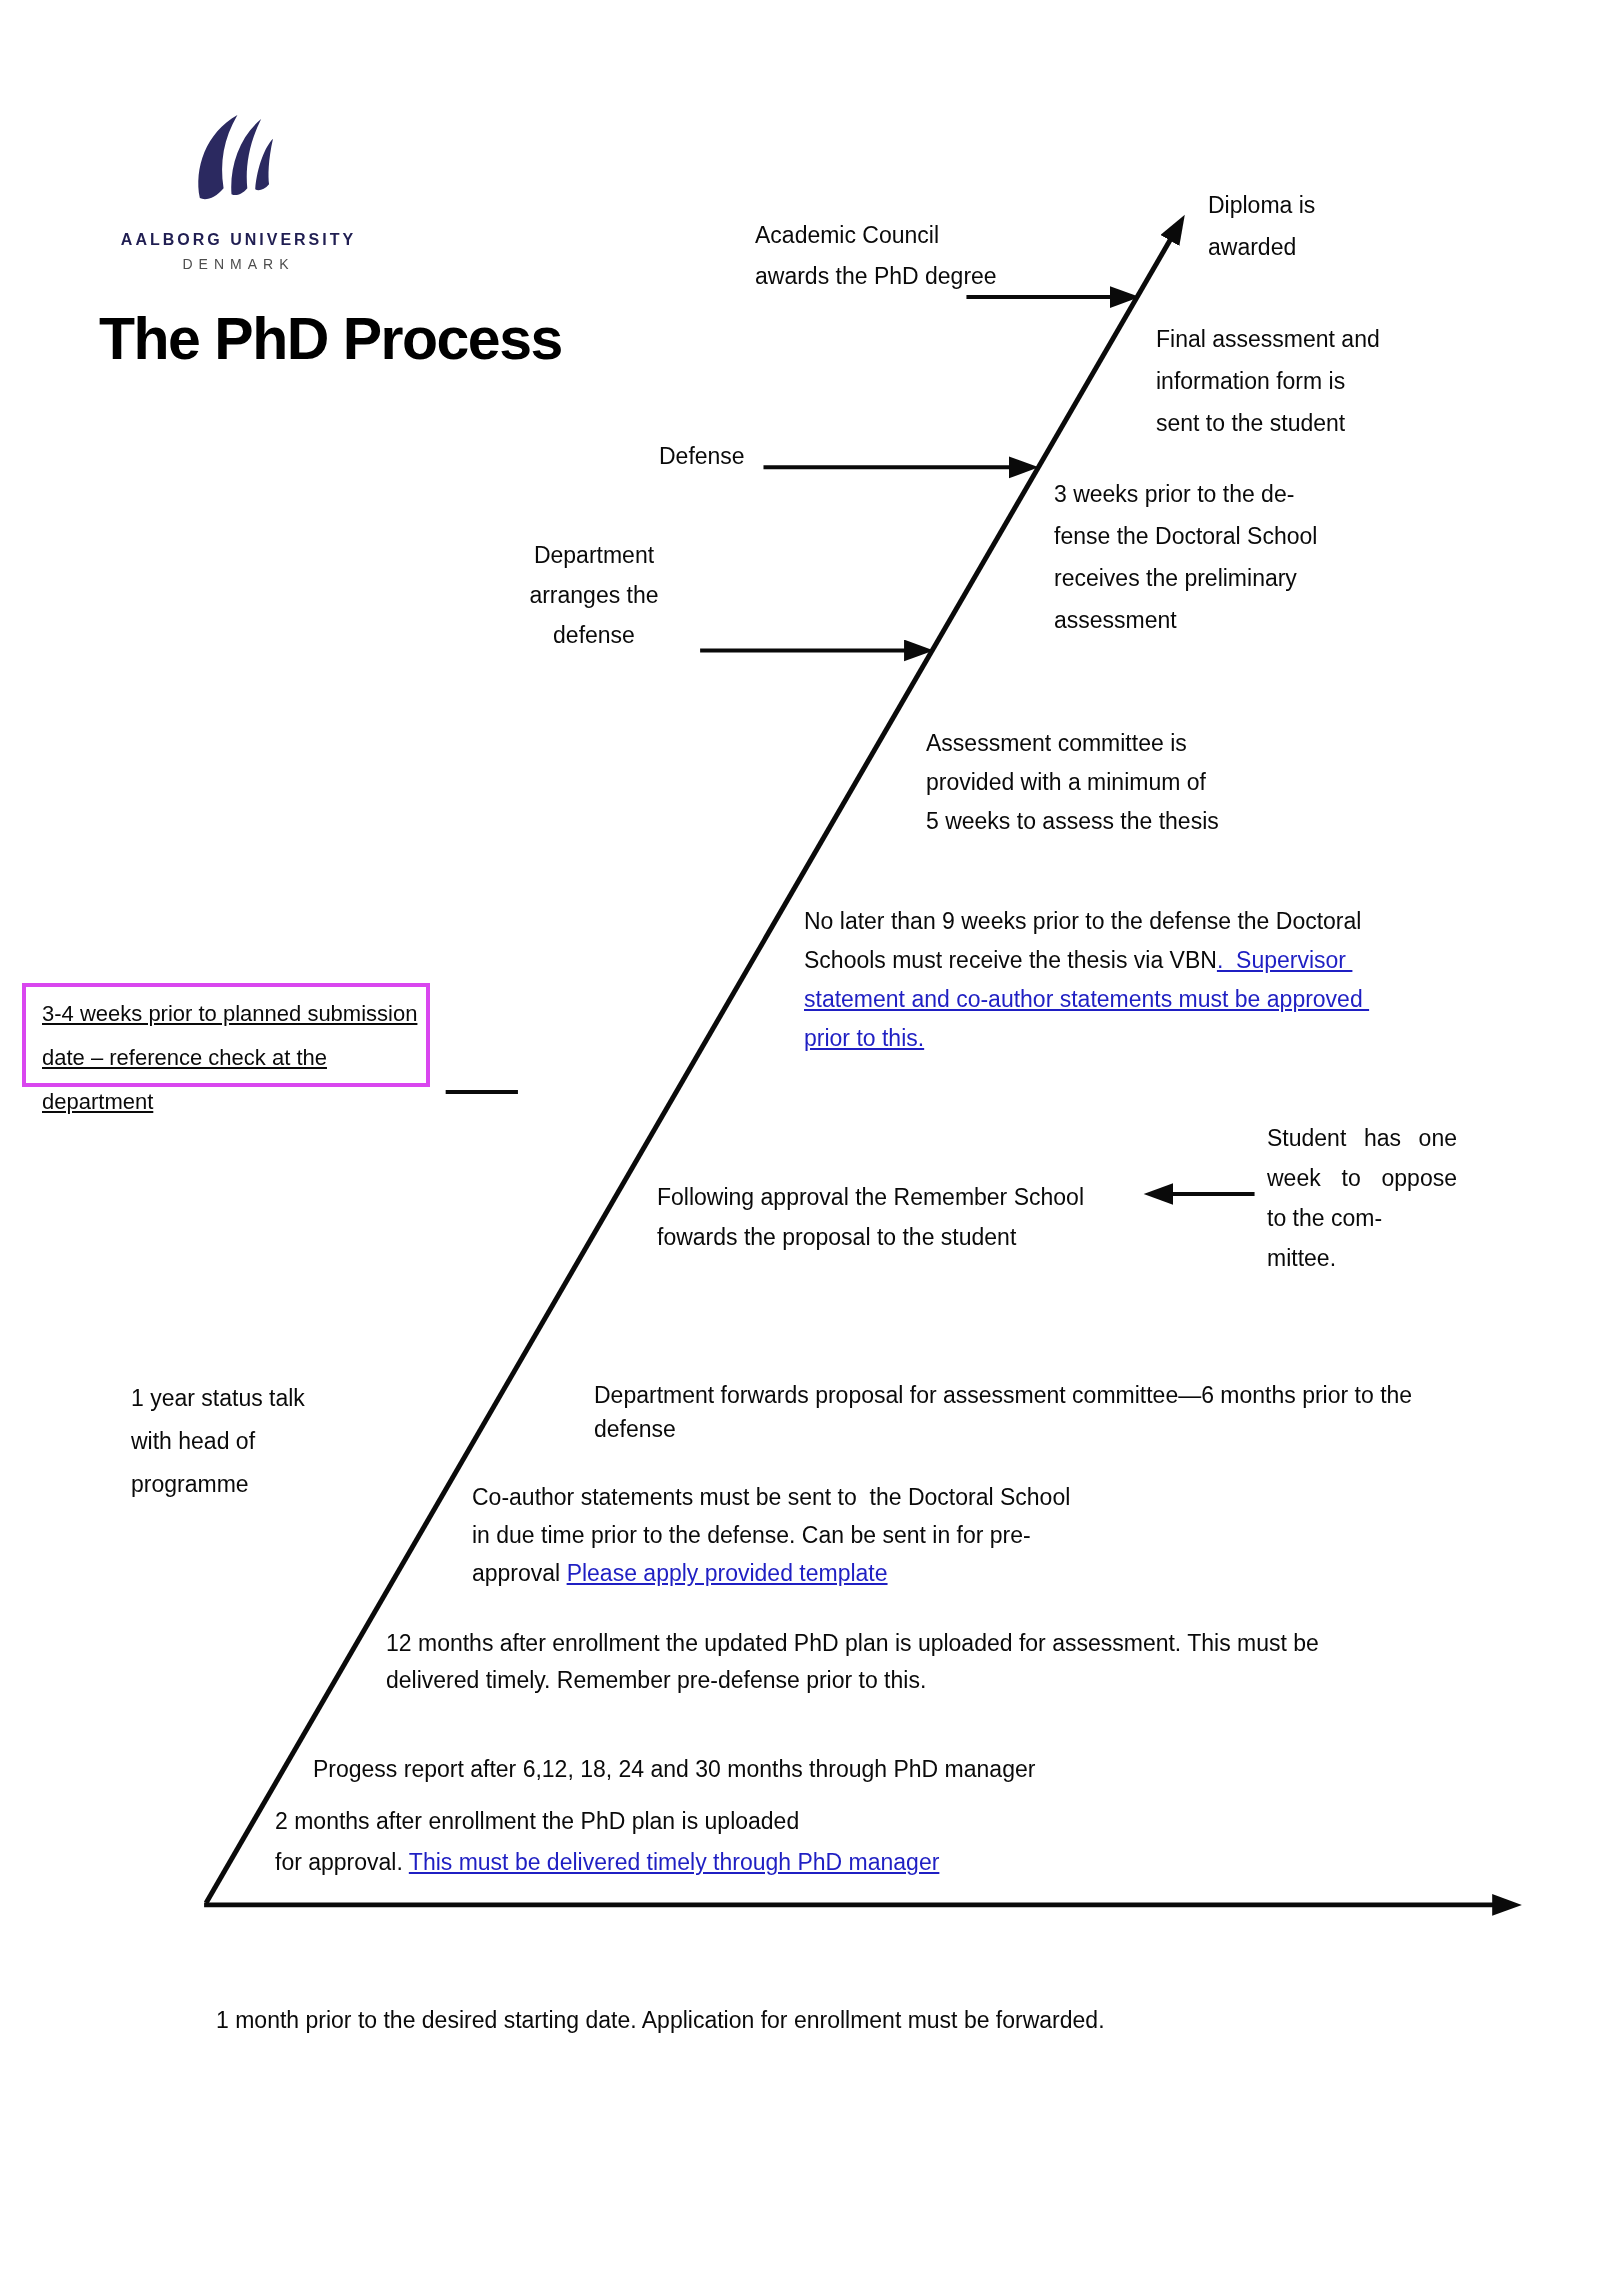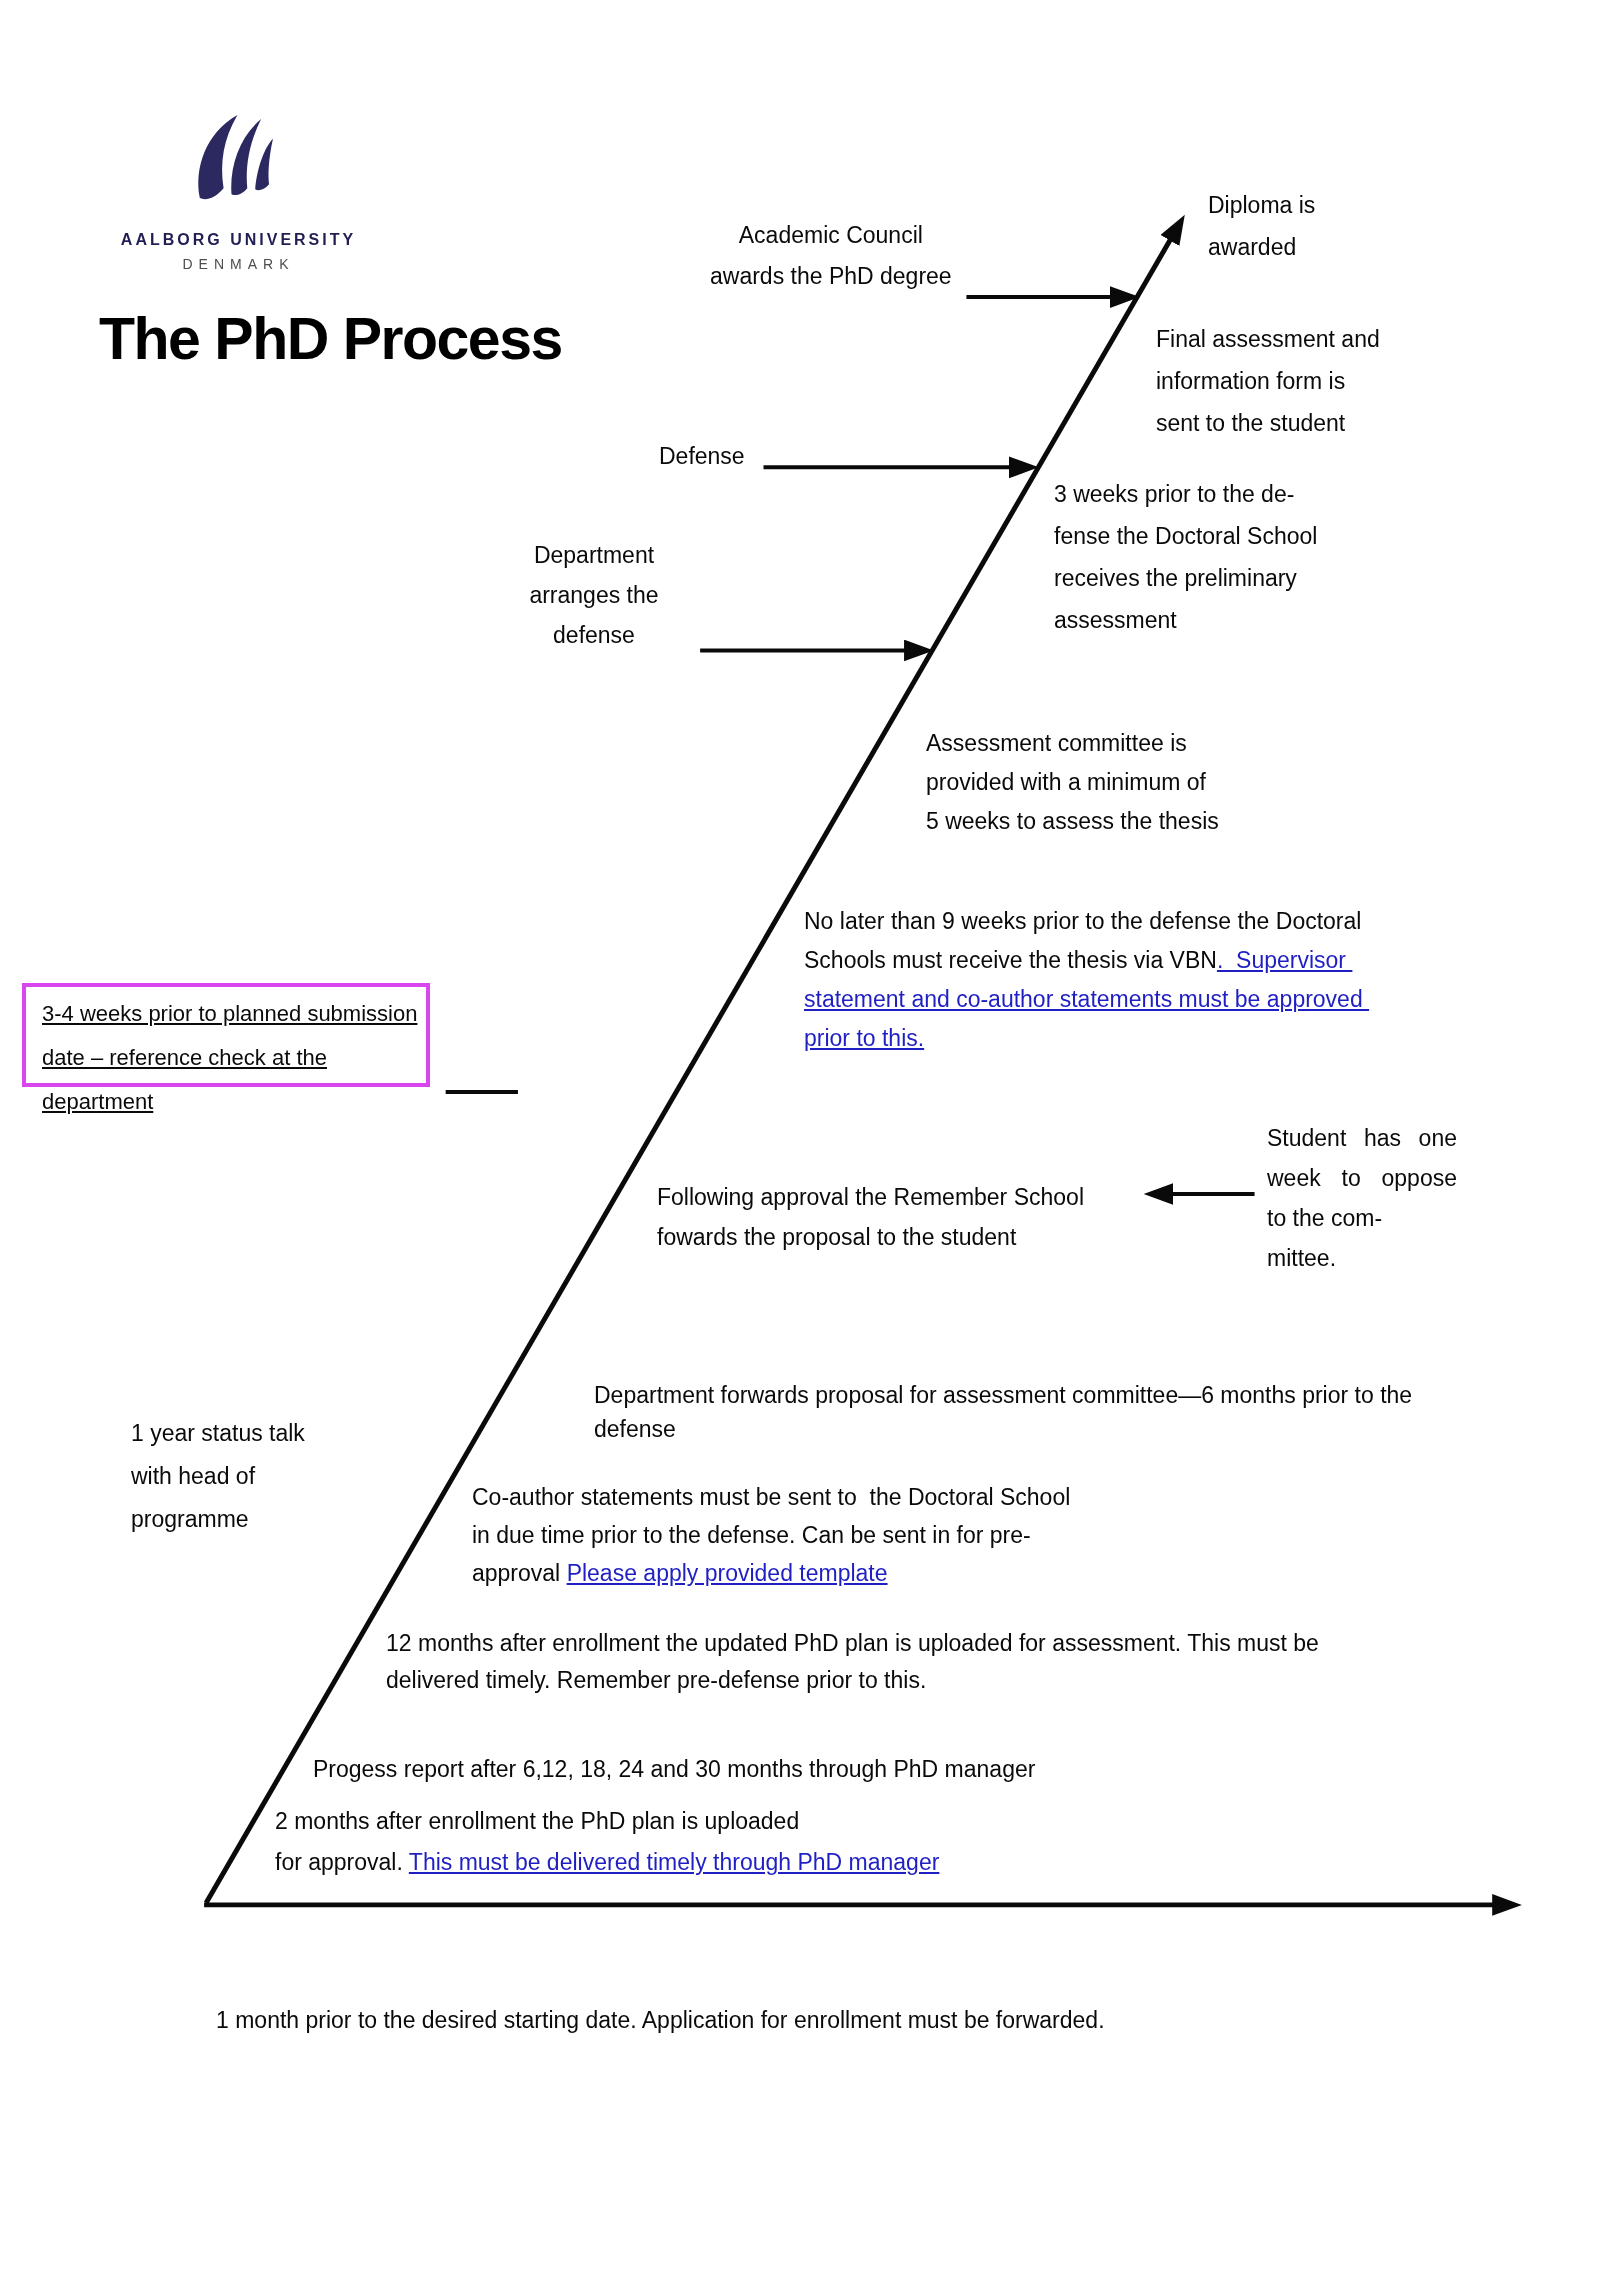--- a/index.html
+++ b/index.html
@@ -12,31 +12,31 @@
   .logo{position:absolute;left:99px;top:231px;width:279px;text-align:center;}
   .logo .uni{font-size:16px;font-weight:bold;letter-spacing:3px;color:#201e52;}
   .logo .country{font-size:14px;letter-spacing:6px;color:#4d4d4d;margin-top:7px;}
   .swoosh{position:absolute;left:186px;top:111px;}
   h1.title{position:absolute;left:99px;top:309px;margin:0;font-size:59px;line-height:1.05;
            font-weight:700;letter-spacing:-1.5px;color:#000;}
   .boxed{position:absolute;left:22px;top:983px;width:408px;height:104px;border:4px solid #d946ef;
          box-sizing:border-box;padding:5px 0 0 16px;font-size:22px;line-height:44px;text-decoration:underline;}
   
   .b-diploma{left:1208px;top:184px;}
-  .b-academic{left:710px;top:215px;line-height:41px;text-align:center;}
+  .b-academic{left:755px;top:215px;line-height:41px;}
   .b-final{left:1156px;top:318px;}
   .b-defense{left:659px;top:435px;}
   .b-three{left:1054px;top:473px;}
   .b-arranges{left:515px;top:535px;width:158px;text-align:center;line-height:40px;}
   .b-assess{left:926px;top:724px;line-height:39px;}
   .b-nolater{left:804px;top:902px;line-height:39px;}
   .b-following{left:657px;top:1177px;line-height:40px;}
   .b-student{left:1267px;top:1118px;width:190px;line-height:40px;}
   .b-student .just{text-align:justify;text-align-last:justify;white-space:normal;}
-  .b-oneyear{left:131px;top:1377px;line-height:43px;margin-top:35px;}
+  .b-oneyear{left:131px;top:1377px;line-height:43px;}
   .b-deptfwd{left:554px;top:1378px;line-height:34px;margin-left:40px;}
   .b-coauthor{left:472px;top:1478px;line-height:38px;}
   .b-twelve{left:386px;top:1625px;line-height:37px;}
   .b-progess{left:313px;top:1748px;}
   .b-twomonths{left:275px;top:1801px;line-height:41px;}
   .b-onemonth{left:216px;top:1999px;}
 </style>
 </head>
 <body>
 

